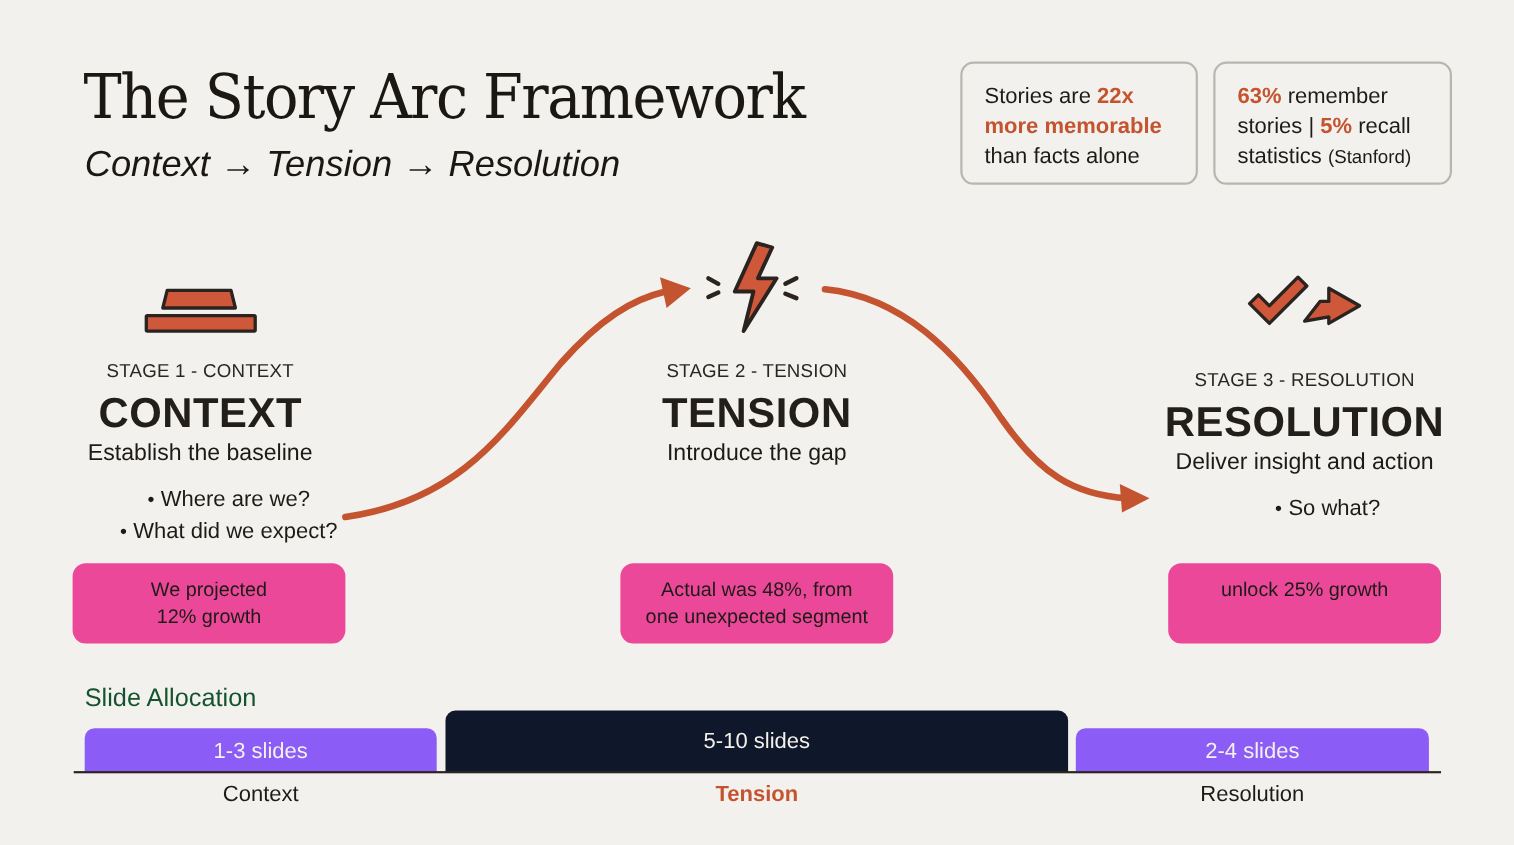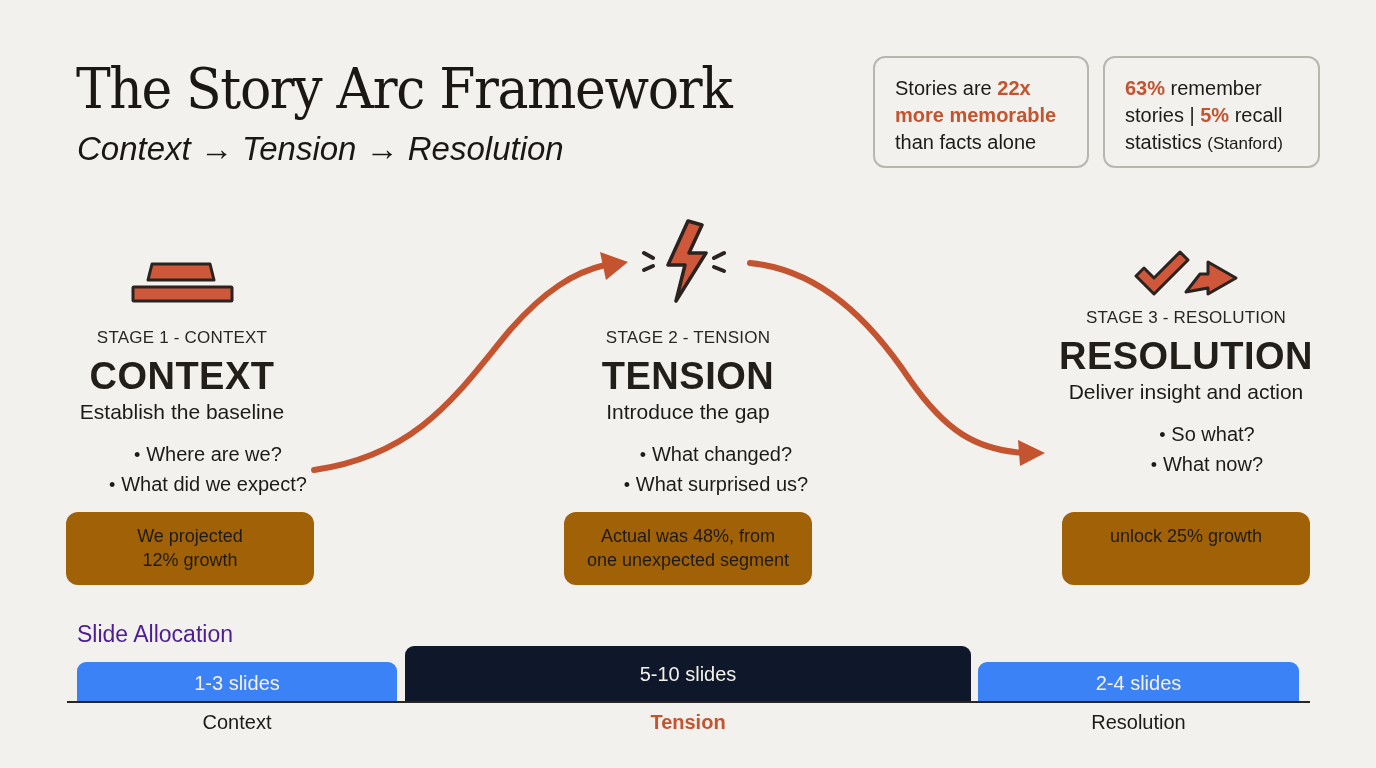--- a/index.html
+++ b/index.html
@@ -30,27 +30,27 @@
   .stat1 { left: 873px; width: 216px; }
   .stat2 { left: 1103px; width: 217px; }
 
   .stage { width: 300px; text-align: center; }
   .stage .label { font-size: 17px; letter-spacing: 0.2px; color: #2a2622; height: 22px; }
   .stage .name { font-size: 38px; font-weight: bold; color: #221f1a; margin-top: 4px; letter-spacing: 0.5px; line-height: 44px; }
   .stage .tagline { font-size: 21px; margin-top: 0px; color: #1e1b17; line-height: 28px; }
   .stage ul { list-style: none; margin: 14px 0 0 0; padding: 0; text-align: center; font-size: 20px; line-height: 29px; }
   .stage ul li::before { content: "\2022"; display: inline-block; width: 18px; font-size: 18px; }
   .example {
-    background: #a16207; border-radius: 12px; text-align: center;
+    background: #ec4899; border-radius: 12px; text-align: center;
     font-size: 18px; line-height: 24px; color: #1e1b17; box-sizing: border-box; padding-top: 12px;
   }
 
-  .alloc-title { left: 77px; top: 621px; font-size: 23px; color: #4c1d95; }
+  .alloc-title { left: 77px; top: 621px; font-size: 23px; color: #14532d; }
   .bar { box-sizing: border-box; color: #f4f1ec; text-align: center; font-size: 20px; border-radius: 9px 9px 0 0; }
-  .bar-gray { background: #3b82f6; }
+  .bar-gray { background: #8b5cf6; }
   .bar-orange { background: #0f172a; }
   .axis { left: 67px; top: 701px; width: 1243px; height: 2px; background: #2a2622; }
   .bar-label { font-size: 20px; text-align: center; color: #1e1b17; }
   .bar-label.accent { color: #c4532f; font-weight: bold; }
 </style>
 </head>
 <body>
 
 <div class="abs title">The Story Arc Framework</div>
 <div class="abs subtitle">Context → Tension → Resolution</div>
@@ -106,37 +106,32 @@
 </div>
 <div class="abs example" style="left:66px;top:512px;width:248px;height:73px;">
   <div>We projected</div>
   <div>12% growth</div>
 </div>
 
 <div class="abs stage" style="left:538px;top:328px;">
   <div class="label">STAGE 2 - TENSION</div>
   <div class="name">TENSION</div>
   <div class="tagline">Introduce the gap</div>
-  <ul style="margin-left:50px;">
-    <li>What changed?</li>
-    <li>What surprised us?</li>
-  </ul>
 </div>
 <div class="abs example" style="left:564px;top:512px;width:248px;height:73px;">
   <div>Actual was 48%, from</div>
   <div>one unexpected segment</div>
 </div>
 
-<div class="abs stage" style="left:1036px;top:308px;">
+<div class="abs stage" style="left:1036px;top:336px;">
   <div class="label">STAGE 3 - RESOLUTION</div>
   <div class="name">RESOLUTION</div>
   <div class="tagline">Deliver insight and action</div>
   <ul style="margin-left:36px;">
     <li>So what?</li>
-    <li>What now?</li>
   </ul>
 </div>
 <div class="abs example" style="left:1062px;top:512px;width:248px;height:73px;">
   <div>unlock 25% growth</div>
 </div>
 
 <div class="abs alloc-title">Slide Allocation</div>
 
 <div class="abs bar bar-gray" style="left:77px;top:662px;width:320px;height:40px;line-height:42px;">
   <span>1-3 slides</span>

